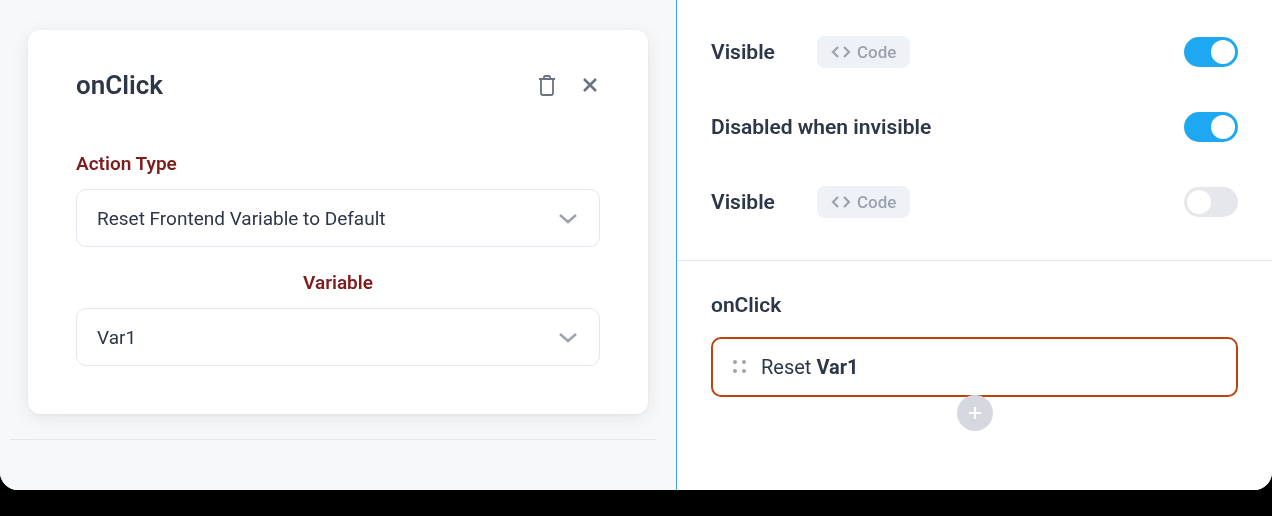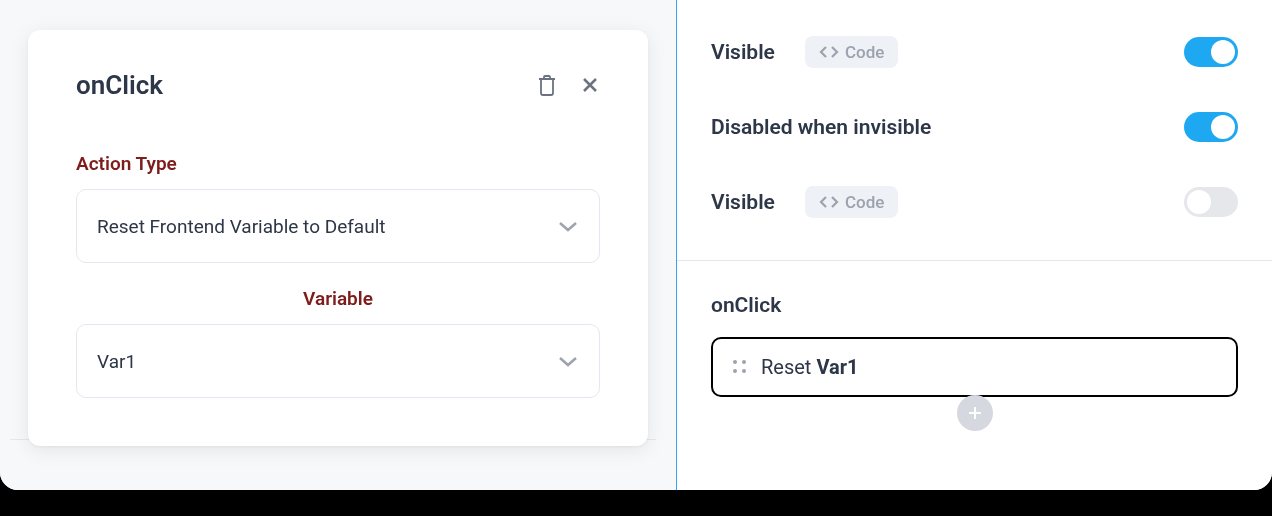--- a/index.html
+++ b/index.html
@@ -95,21 +95,21 @@
     .field-label {
       font-size: 19px;
       font-weight: 600;
       color: #7f1d1d;
       margin-bottom: 14px;
       display: block;
     }
     
     .select-input {
       width: 100%;
-      height: 74px;
+      height: 58px;
       background: #ffffff;
       border: 1.5px solid #e2e8f0;
       border-radius: 10px;
       padding: 0 20px;
       display: flex;
       align-items: center;
       justify-content: space-between;
       cursor: pointer;
     }
     
@@ -134,21 +134,21 @@
     .property-row {
       display: flex;
       align-items: center;
       justify-content: space-between;
       padding: 22px 0;
     }
     
     .property-left {
       display: flex;
       align-items: center;
-      gap: 10px;
+      gap: 22px;
     }
     
     .property-label {
       font-size: 21px;
       font-weight: 600;
       color: #2d3748;
     }
     
     .code-badge {
       display: inline-flex;
@@ -207,21 +207,21 @@
     }
     
     .event-title {
       font-size: 21px;
       font-weight: 600;
       color: #2d3748;
       margin-bottom: 20px;
     }
     
     .event-item {
-      border: 2px solid #000000;
+      border: 2px solid #c2410c;
       border-radius: 10px;
       padding: 16px 20px;
       display: flex;
       align-items: center;
       gap: 14px;
       background: #ffffff;
     }
     
     .drag-handle {
       display: grid;

